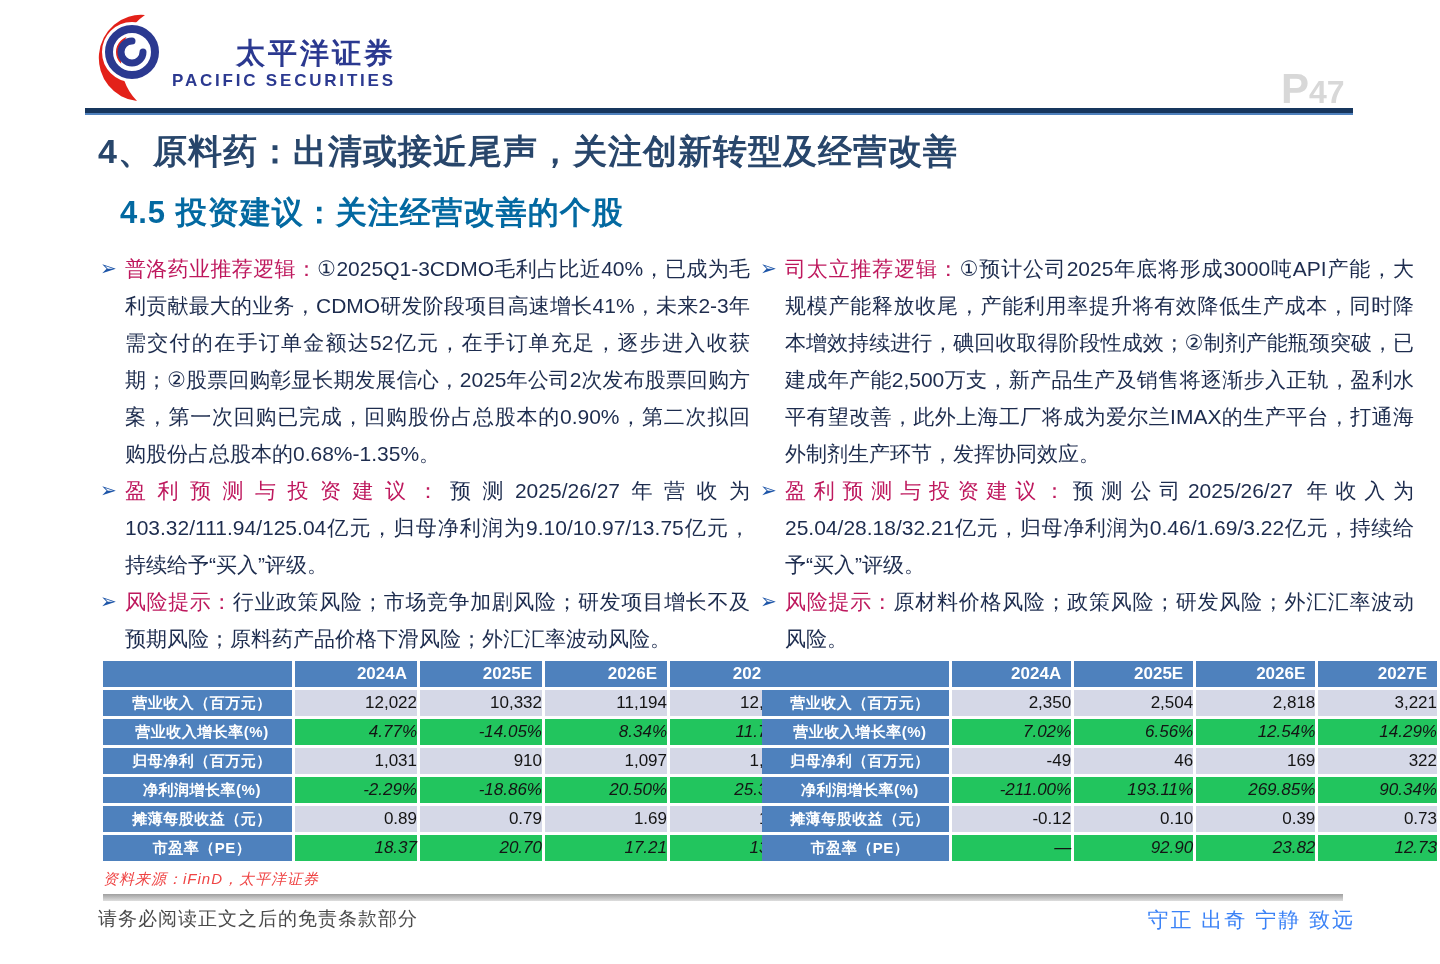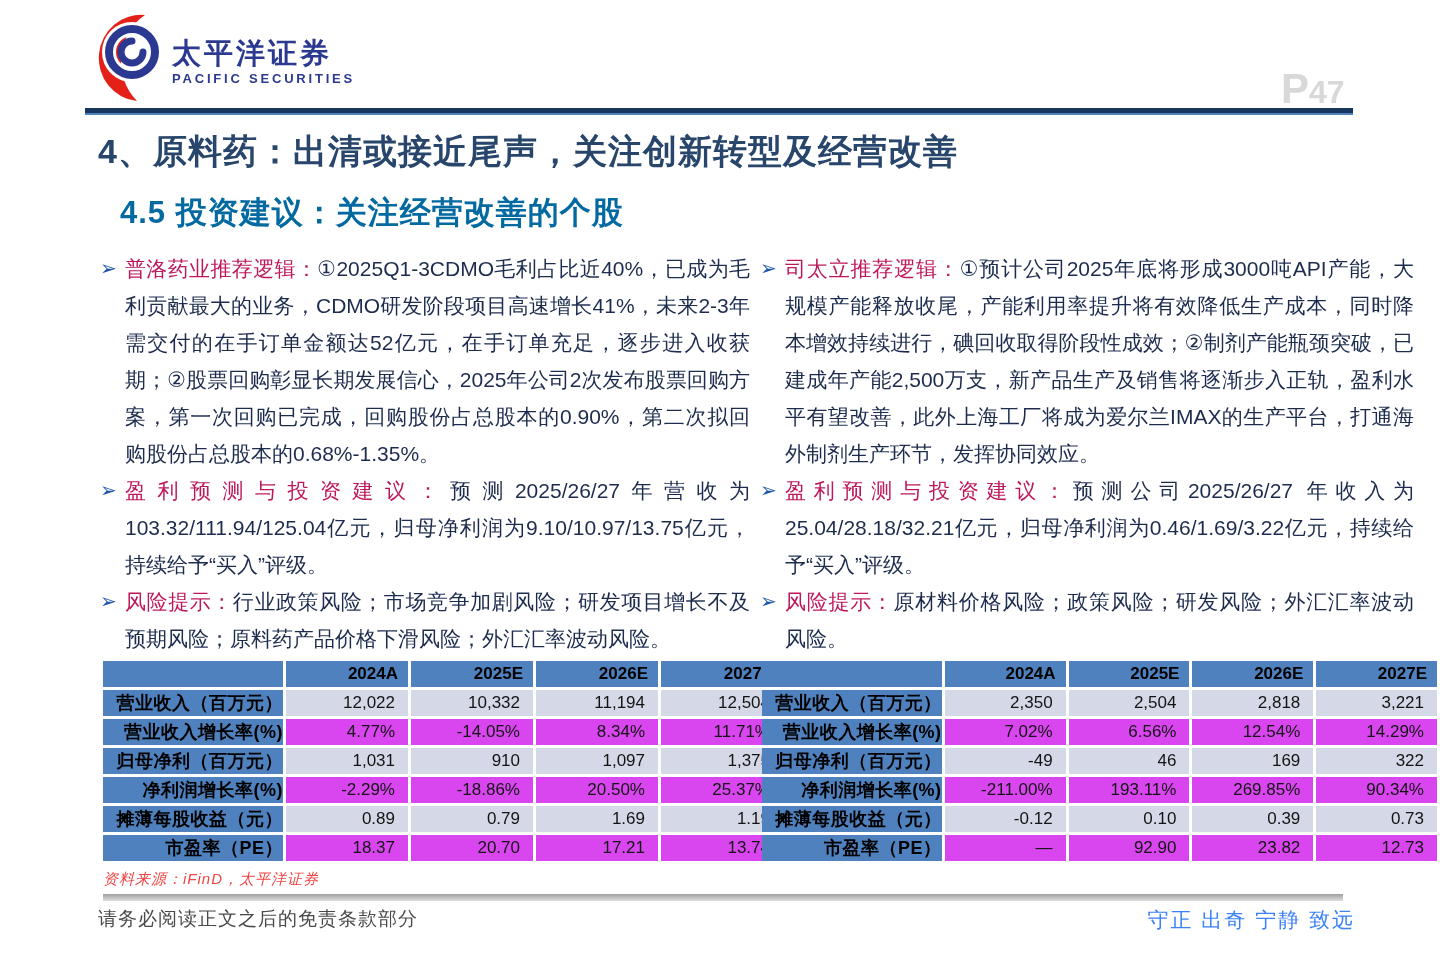--- a/index.html
+++ b/index.html
@@ -4,24 +4,24 @@
 <style>
   html,body{margin:0;padding:0;}
   body{
     width:1440px;height:964px;position:relative;background:#ffffff;
     font-family:"Liberation Sans","DejaVu Sans",sans-serif;
     overflow:hidden;
   }
   .abs{position:absolute;}
 
   
-  #logo{left:88px;top:12px;display:flex;align-items:flex-start;}
+  #logo{left:88px;top:12px;display:flex;align-items:flex-start;text-align:right;}
   #logo-text{margin-left:8px;padding-top:26px;}
   #logo-cn{font-size:29px;font-weight:bold;color:#2b3990;letter-spacing:3px;line-height:30px;}
-  #logo-en{font-size:13px;font-weight:600;color:#2b3990;letter-spacing:2.8px;margin-top:3px;}
+  #logo-en{font-size:17px;font-weight:600;color:#2b3990;letter-spacing:2.8px;margin-top:3px;}
   #page-num{left:1281px;top:61px;color:#d8d8d8;font-weight:bold;line-height:56px;}
   #page-num .p-big{font-size:42px;}
   #page-num .p-small{font-size:32px;}
   #header-rule{left:85px;top:108px;width:1268px;height:5px;background:#17365d;border-bottom:2px solid #4f81bd;}
 
   
   #title{left:98px;top:129px;font-size:34px;font-weight:bold;color:#28466b;letter-spacing:1px;}
   #subtitle{left:120px;top:192px;font-size:31px;font-weight:bold;color:#0369a1;letter-spacing:1px;}
 
   
@@ -30,26 +30,26 @@
   #col-right{left:760px;width:654px;}
   .bullet{position:relative;padding-left:25px;}
   .marker{position:absolute;left:0;top:0;color:#1d55a8;font-size:20px;}
   .lead{color:#be185d;font-weight:normal;}
 
   
   table.ftable{position:absolute;top:658px;border-collapse:separate;border-spacing:3px;}
   #table-left{left:100px;}
   #table-right{left:759px;}
   .ftable th,.ftable td{height:26px;padding:0;white-space:nowrap;}
-  .ftable .t-blue{background:#4e81bd;color:#000000;font-weight:bold;}
+  .ftable .t-blue{background:#4e81bd;color:#ffffff;font-weight:bold;}
   .ftable th.year{width:112px;text-align:right;padding-right:10px;font-size:17px;}
-  .ftable td.label{width:180px;text-align:right;font-size:18px;letter-spacing:0.5px;}
-  .ftable td.val{text-align:right;padding-right:13px;font-size:17px;color:#141414;}
+  .ftable td.label{width:180px;text-align:center;padding-left:9px;font-size:15px;letter-spacing:0.5px;}
+  .ftable td.val{text-align:right;font-size:17px;color:#141414;}
   .ftable tr.odd td.val{background:#d5d8e7;}
-  .ftable tr.even td.val{background:#d946ef;}
+  .ftable tr.even td.val{background:#22c55e;font-style:italic;}
 
   
   #source-note{left:103px;top:870px;font-size:15px;font-style:italic;color:#ef4444;letter-spacing:1px;}
   #footer-bar{left:103px;top:894px;width:1240px;height:7px;background:linear-gradient(#9f9f9f,#dedede);}
   #footer-left{left:98px;top:906px;font-size:19px;color:#4a4a4a;letter-spacing:1px;}
   #footer-right{right:85px;top:906px;font-size:21px;color:#3b82f6;letter-spacing:2px;}
 </style>
 </head>
 <body>
 

